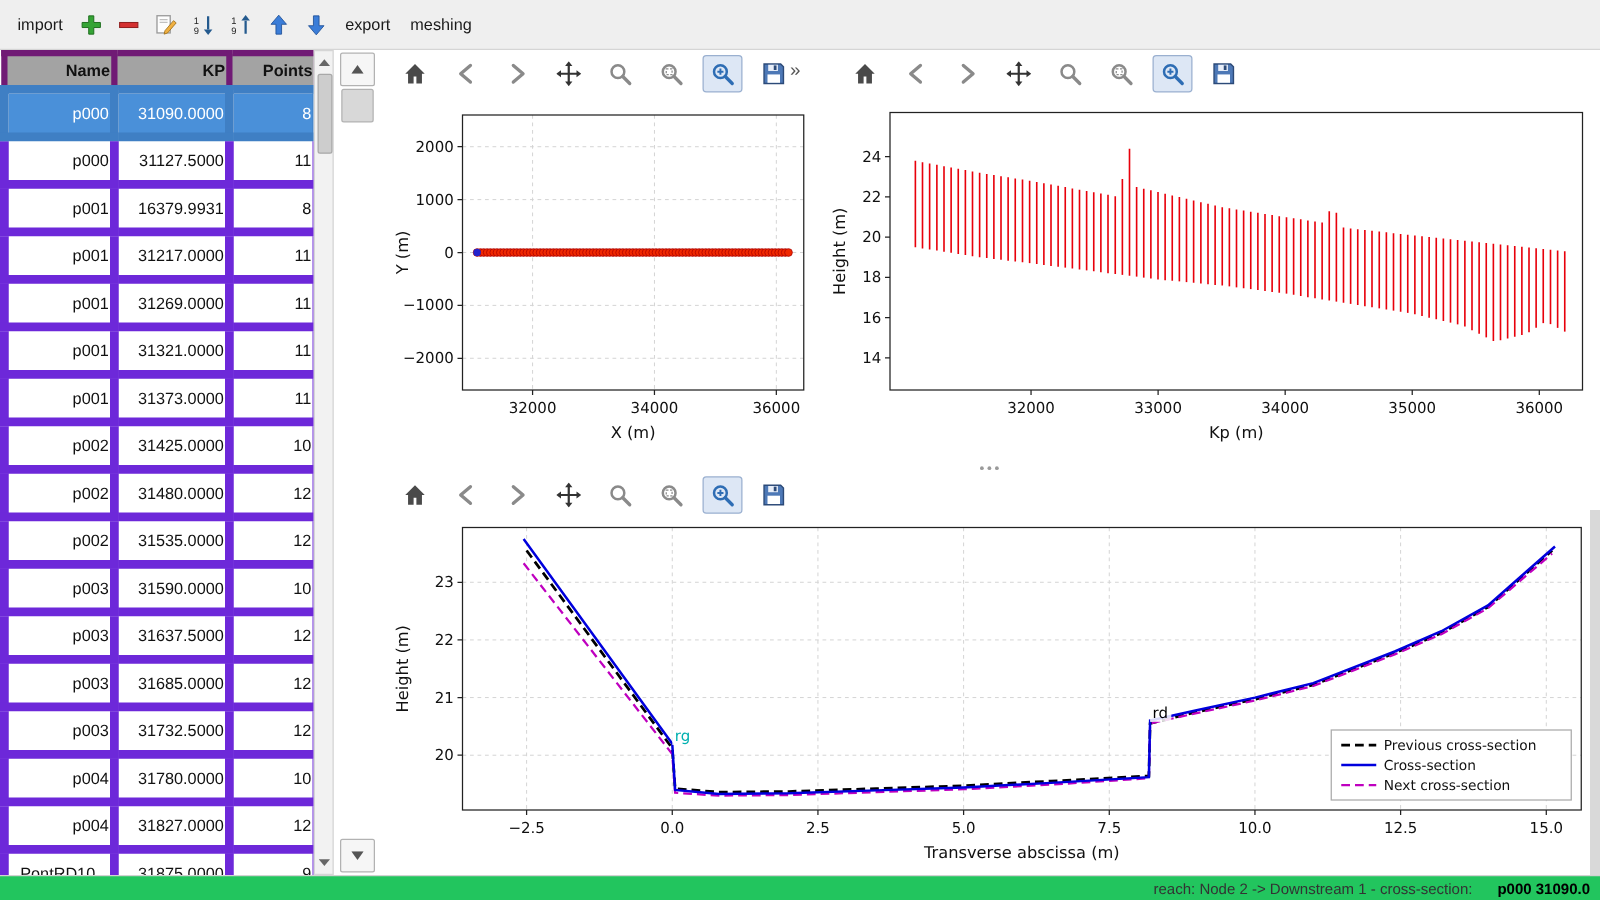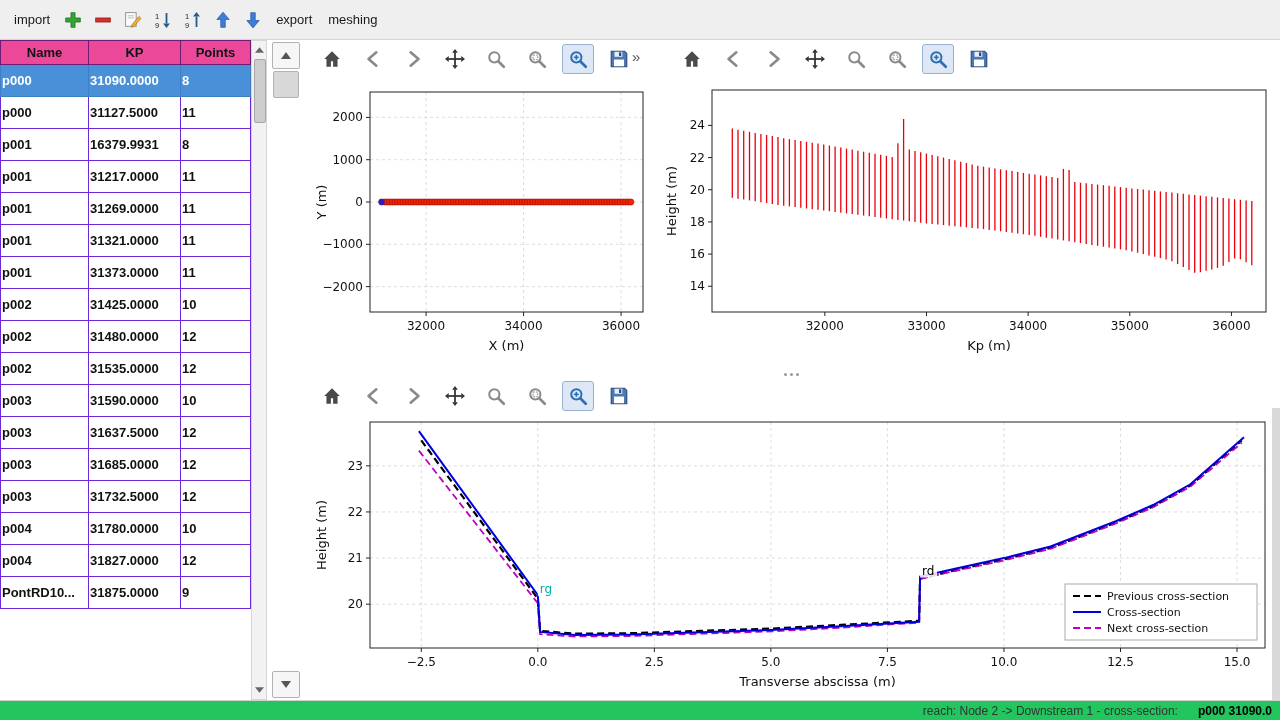--- a/index.html
+++ b/index.html
@@ -8,24 +8,24 @@
   #topbar{position:absolute;left:0;top:0;width:1280px;height:40px;background:#efefef;
     border-bottom:1px solid #d5d5d5;display:flex;align-items:center;gap:8px;
     padding-left:10px;box-sizing:border-box;}
   .tb-text{font-size:13px;color:#1a1a1a;padding:4px 4px;cursor:default;}
   .tb-icon{width:22px;height:22px;display:flex;align-items:center;justify-content:center;}
   .tb-icon svg{width:18px;height:18px;display:block;}
   
   #left-panel{position:absolute;left:0;top:40px;width:302px;height:660px;background:#fff;}
   #xs-table{position:absolute;left:0;top:0;width:251px;height:660px;overflow:hidden;background:#fff;}
   #xs-table table{border-collapse:collapse;width:250px;table-layout:fixed;}
-  #xs-table th{background:#ec4899;font-size:13px;font-weight:bold;height:21px;
-    border:1px solid #701a75;color:#111;}
-  #xs-table td{font-size:13px;height:29px;text-align:left;border:1px solid #6d28d9;
-    color:#111;white-space:nowrap;overflow:hidden;font-weight:bold;}
+  #xs-table th{background:#a3a3a3;font-size:13px;font-weight:bold;height:21px;
+    border:5px solid #701a75;color:#111;text-align:right;}
+  #xs-table td{font-size:13px;height:29px;text-align:right;border:7px solid #6d28d9;
+    color:#111;white-space:nowrap;overflow:hidden;}
   #xs-table tr.selected td{background:#4a90d9;color:#fff;border-color:#3f7fc4;}
   
   #scroll1{position:absolute;left:251px;top:0;width:16px;height:660px;background:#f2f2f2;
     border:1px solid #d5d5d5;box-sizing:border-box;}
   .sb-arrow{position:absolute;left:0;width:14px;height:14px;display:flex;align-items:center;justify-content:center;}
   .sb-arrow svg{width:9px;height:6px;}
   .sb-arrow.up{top:2px;} .sb-arrow.down{bottom:2px;}
   #scroll1 .sb-thumb{position:absolute;top:18px;left:2px;width:10px;height:62px;
     background:#cdcdcd;border:1px solid #a8a8a8;border-radius:2px;}
   #scroll2{position:absolute;left:272px;top:2px;width:28px;height:656px;}

